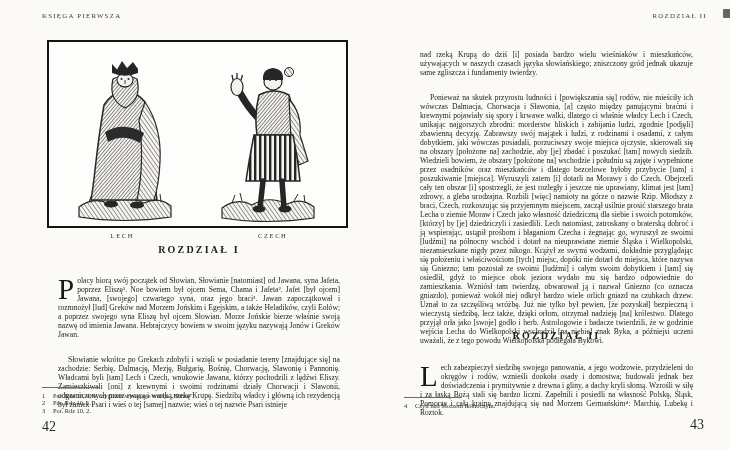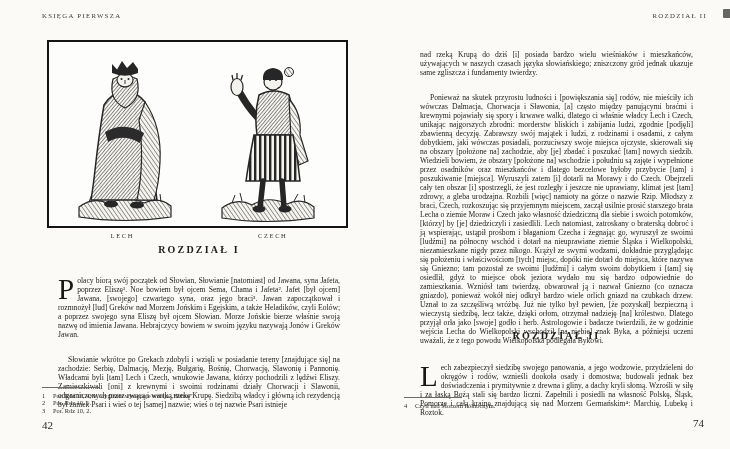--- a/index.html
+++ b/index.html
@@ -52,21 +52,21 @@
   }
 
   .footnotes{position:absolute;font-size:6.4px;line-height:7.4px;color:#2c2c2c;}
   .page.left .footnotes{left:42px;top:387px;width:314px;}
   .page.right .footnotes{left:39px;top:397px;width:305px;}
   .fnrule{width:58px;border-top:1px solid #6a6a6a;margin-bottom:4px;}
   .fn{display:flex;}
   .fn .num{width:11px;flex:none;}
   .fn .txt{flex:1;}
 
-  .page-number{position:absolute;font-size:11px;color:#2a2a2a;}
+  .page-number{position:absolute;font-size:14px;color:#2a2a2a;}
   .page-number.pl{left:42px;top:419px;}
   .page-number.pr{right:26px;top:417px;text-align:right;}
 
   .scan-artifact{
     position:absolute;right:0;top:9px;width:7px;height:9px;
     background:#4a4a48;border-radius:1px 0 0 1px;opacity:.85;
   }
   svg{display:block;}
 </style>
 </head>
@@ -178,16 +178,16 @@
   </div>
 
   <div class="footnotes">
     <div class="fnrule"></div>
     <div class="fn">
       <span class="num">4</span>
       <span class="txt">Czyli nad Morzem Północnym.</span>
     </div>
   </div>
 
-  <div class="page-number pr">74</div>
+  <div class="page-number pr">43</div>
 
   <div class="scan-artifact"></div>
 </div>
 
 </body></html>

